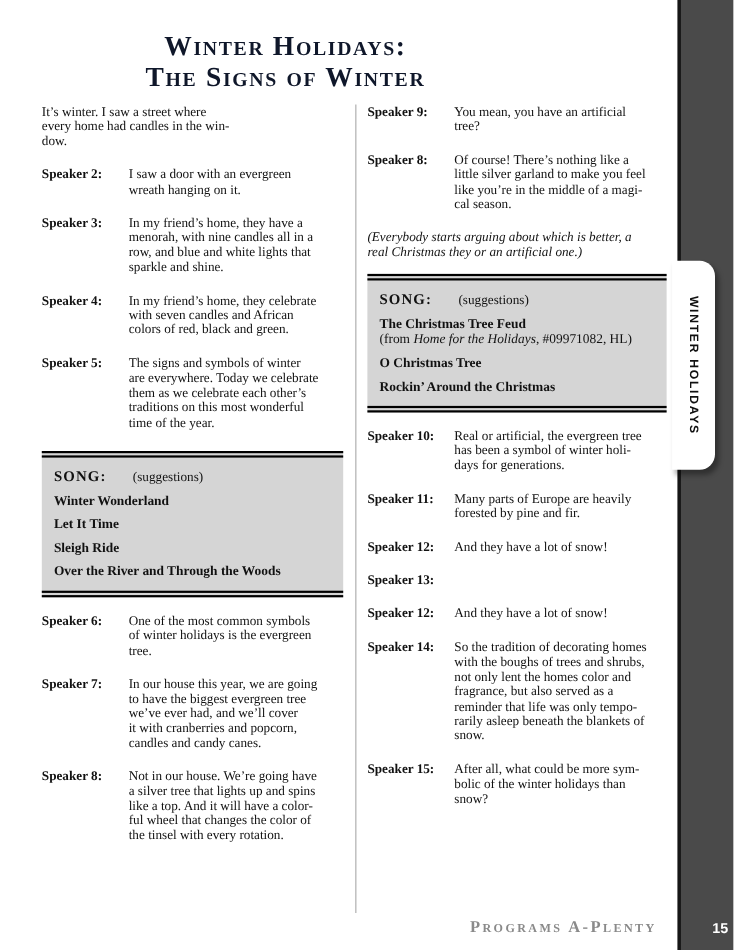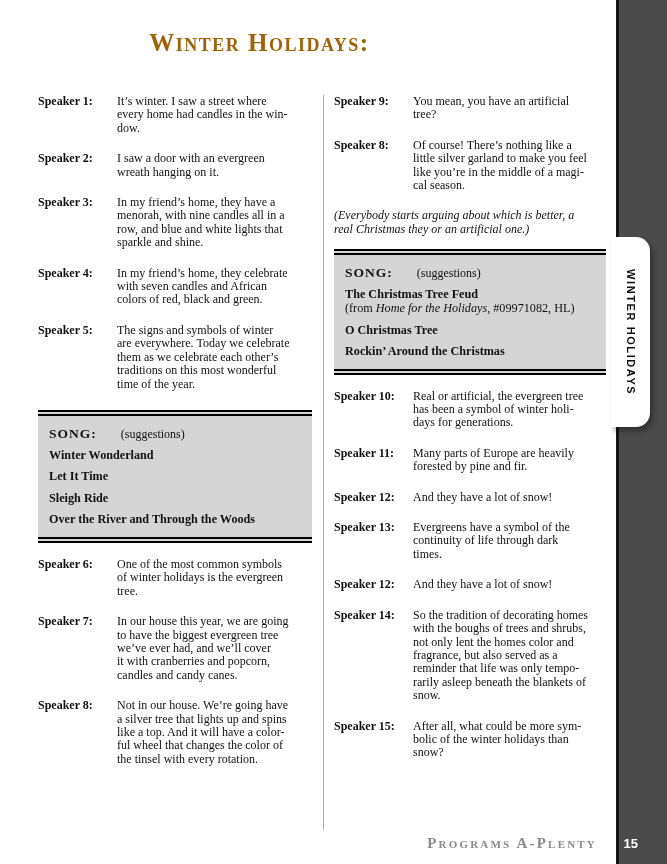--- a/index.html
+++ b/index.html
@@ -25,28 +25,28 @@
     position:absolute;top:237px;left:611px;width:39px;height:190px;
     background:#fff;border-radius:0 14px 14px 0;
     box-shadow:3px 4px 5px rgba(0,0,0,.35);
     display:flex;align-items:center;justify-content:center;z-index:2;
   }
   .tab-label{
     writing-mode:vertical-rl;font-family:"Liberation Sans", sans-serif;
     font-weight:bold;font-size:11px;letter-spacing:1.6px;color:#101010;white-space:nowrap;
   }
   .pagenum{
-    position:absolute;right:29px;bottom:13px;z-index:3;color:#fff;
+    position:absolute;right:5px;bottom:13px;z-index:3;color:#fff;
     font-family:"Liberation Sans", sans-serif;font-weight:bold;font-size:13px;
   }
   
   .title{
     position:absolute;top:29px;left:0;width:519px;text-align:center;
     font-weight:bold;font-variant:small-caps;letter-spacing:1.5px;
-    font-size:25px;line-height:28px;color:#a16207;
+    font-size:25px;line-height:28px;color:#0f172a;
   }
   
   .col{position:absolute;top:95px;}
   .col-left{left:38px;width:274px;}
   .col-right{left:334px;width:272px;}
   .divider{position:absolute;top:95px;left:323px;width:1px;height:735px;background:var(--divider-color);}
   
   .speaker{display:flex;margin-bottom:17px;}
   .sp-label{flex:0 0 79px;font-weight:bold;font-size:12px;line-height:13.4px;}
   .sp-text{flex:1;font-size:12px;line-height:13.4px;white-space:pre;}
@@ -80,27 +80,27 @@
   <div class="strip"></div>
 
   <div class="tab">
     <span class="tab-label">WINTER HOLIDAYS</span>
   </div>
 
   <div class="pagenum">15</div>
 
   <div class="title">
     <div>Winter Holidays:</div>
+    <div>The Signs of Winter</div>
   </div>
 
   <div class="divider"></div>
 
   <div class="col col-left" id="col-left">
       <div class="speaker">
-        <span class="sp-label">Speaker 1:</span>
         <div class="sp-text">It’s winter. I saw a street where
 every home had candles in the win-
 dow.</div>
       </div>
       <div class="speaker">
         <span class="sp-label">Speaker 2:</span>
         <div class="sp-text">I saw a door with an evergreen
 wreath hanging on it.</div>
       </div>
       <div class="speaker">
@@ -200,23 +200,20 @@
         <span class="sp-label">Speaker 11:</span>
         <div class="sp-text">Many parts of Europe are heavily
 forested by pine and fir.</div>
       </div>
       <div class="speaker">
         <span class="sp-label">Speaker 12:</span>
         <div class="sp-text">And they have a lot of snow!</div>
       </div>
       <div class="speaker">
         <span class="sp-label">Speaker 13:</span>
-        <div class="sp-text">Evergreens have a symbol of the
-continuity of life through dark
-times.</div>
       </div>
       <div class="speaker">
         <span class="sp-label">Speaker 12:</span>
         <div class="sp-text">And they have a lot of snow!</div>
       </div>
       <div class="speaker">
         <span class="sp-label">Speaker 14:</span>
         <div class="sp-text">So the tradition of decorating homes
 with the boughs of trees and shrubs,
 not only lent the homes color and

